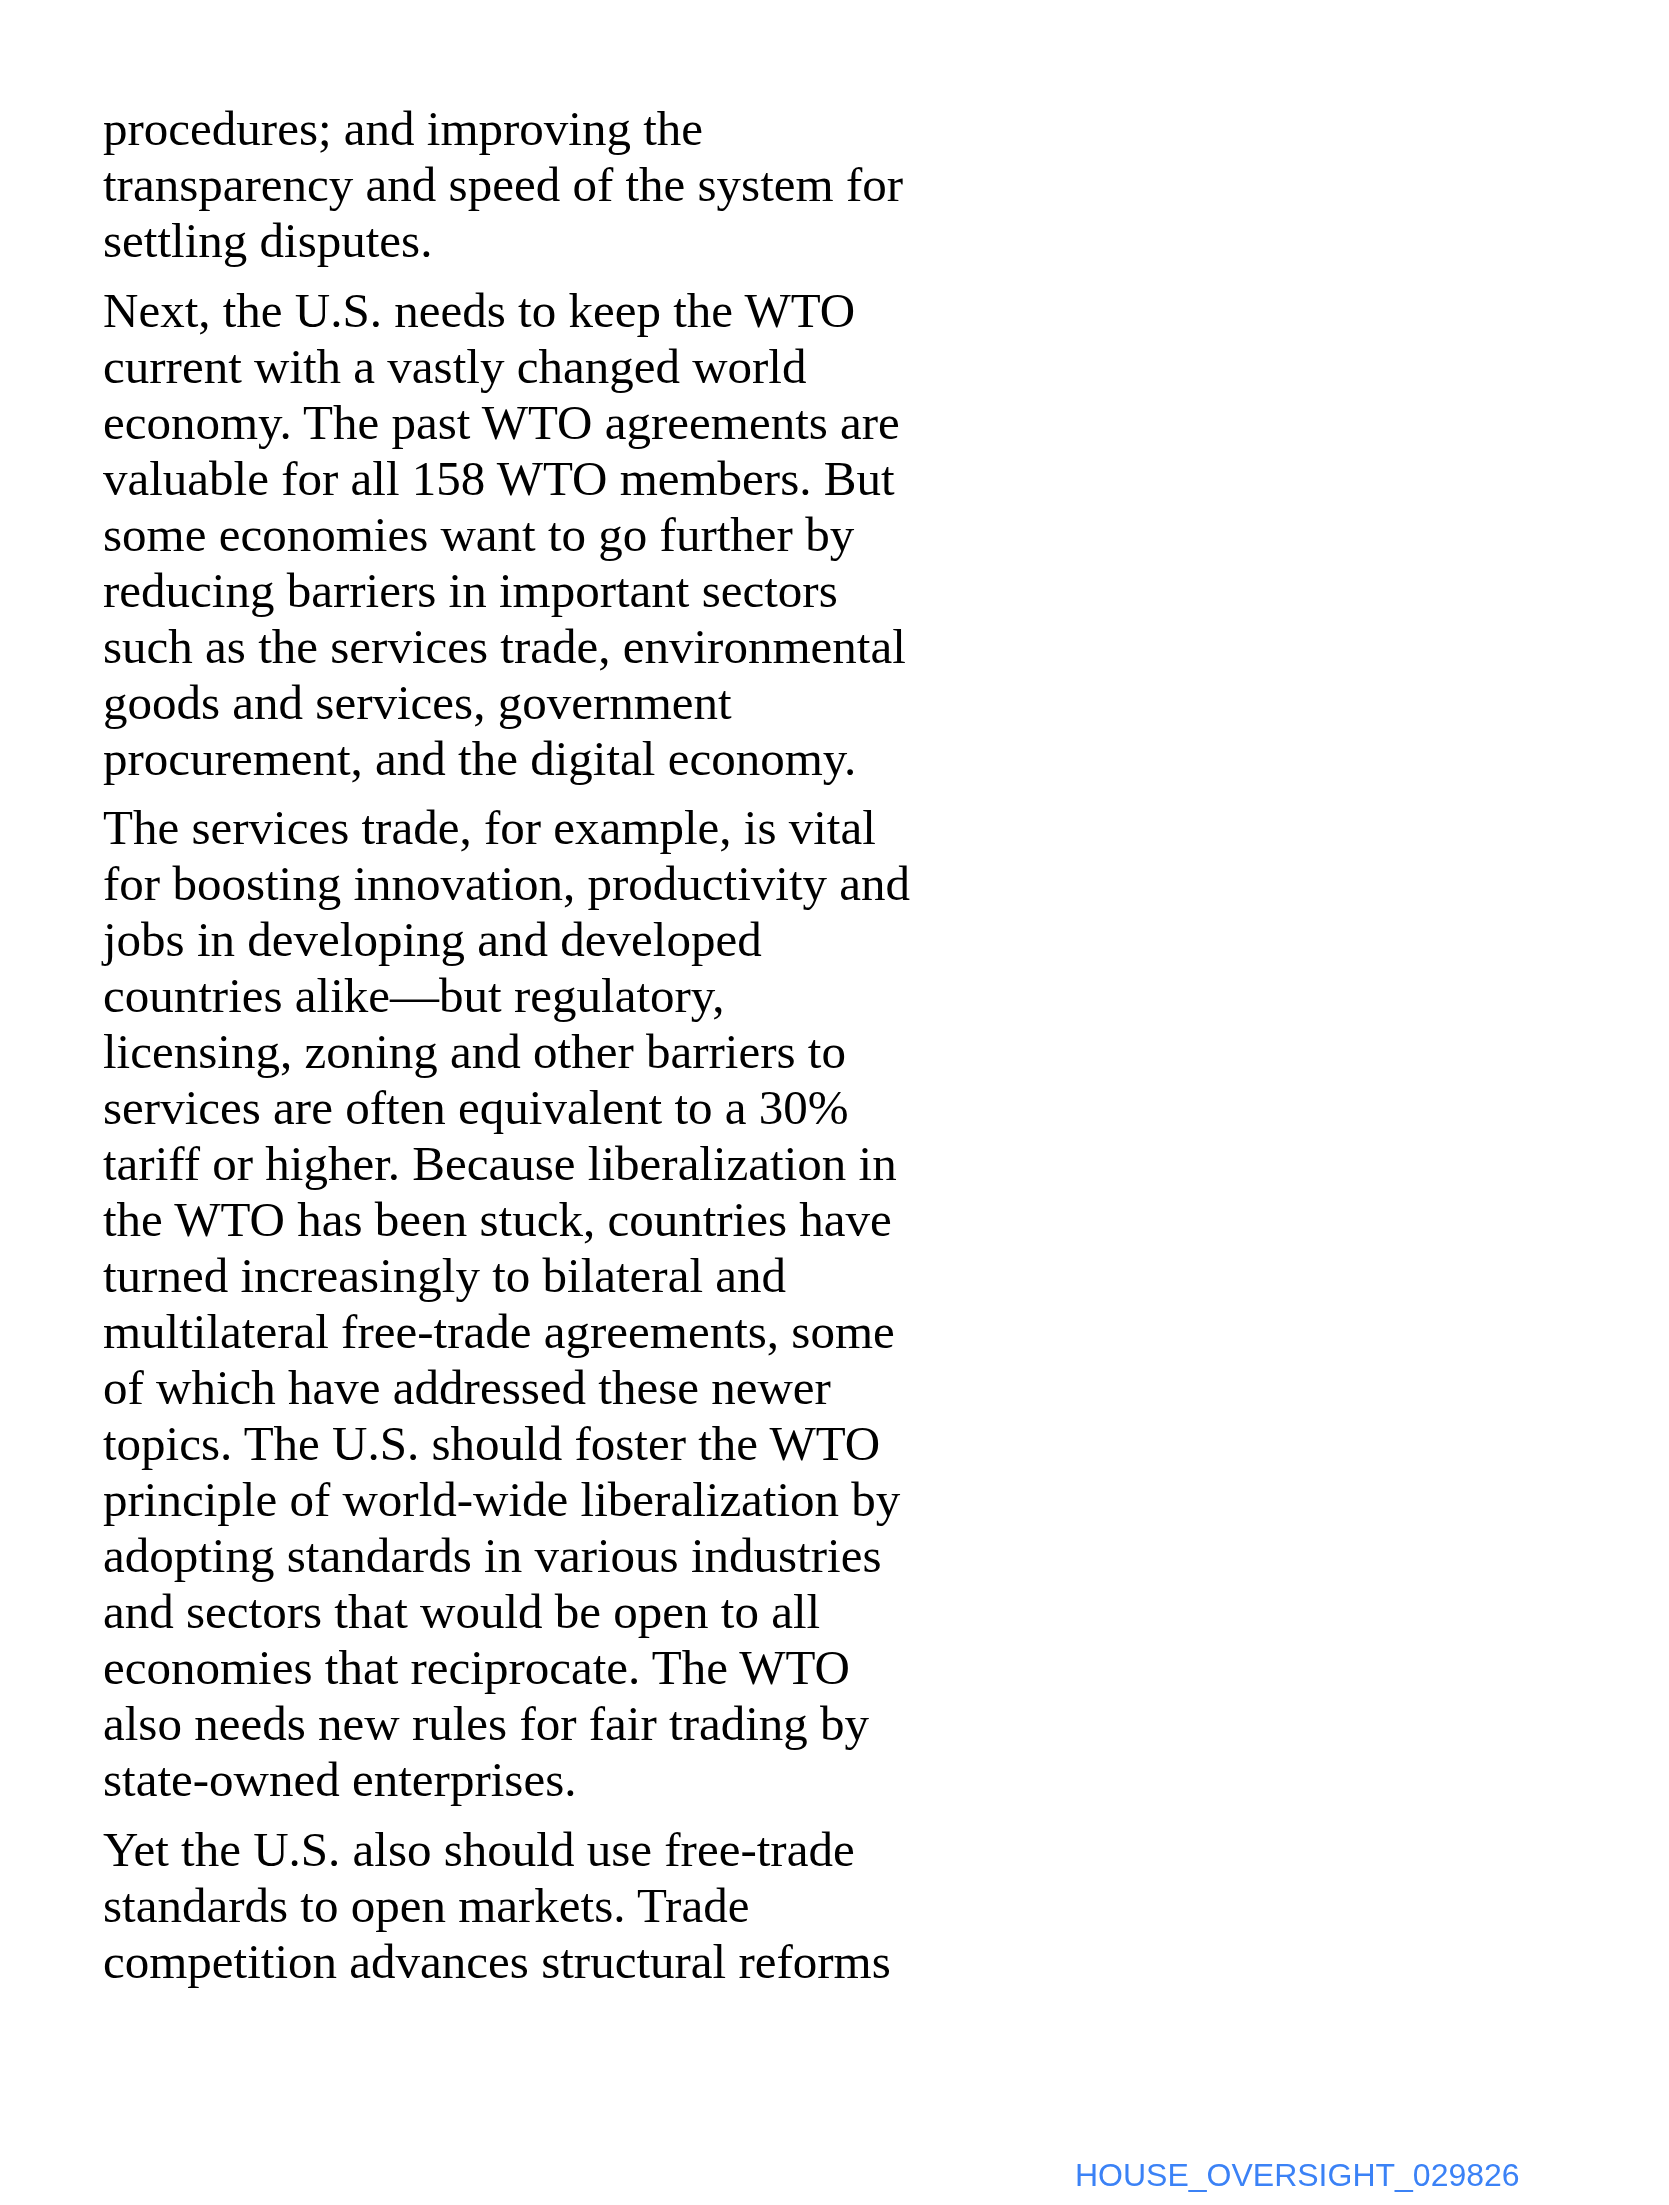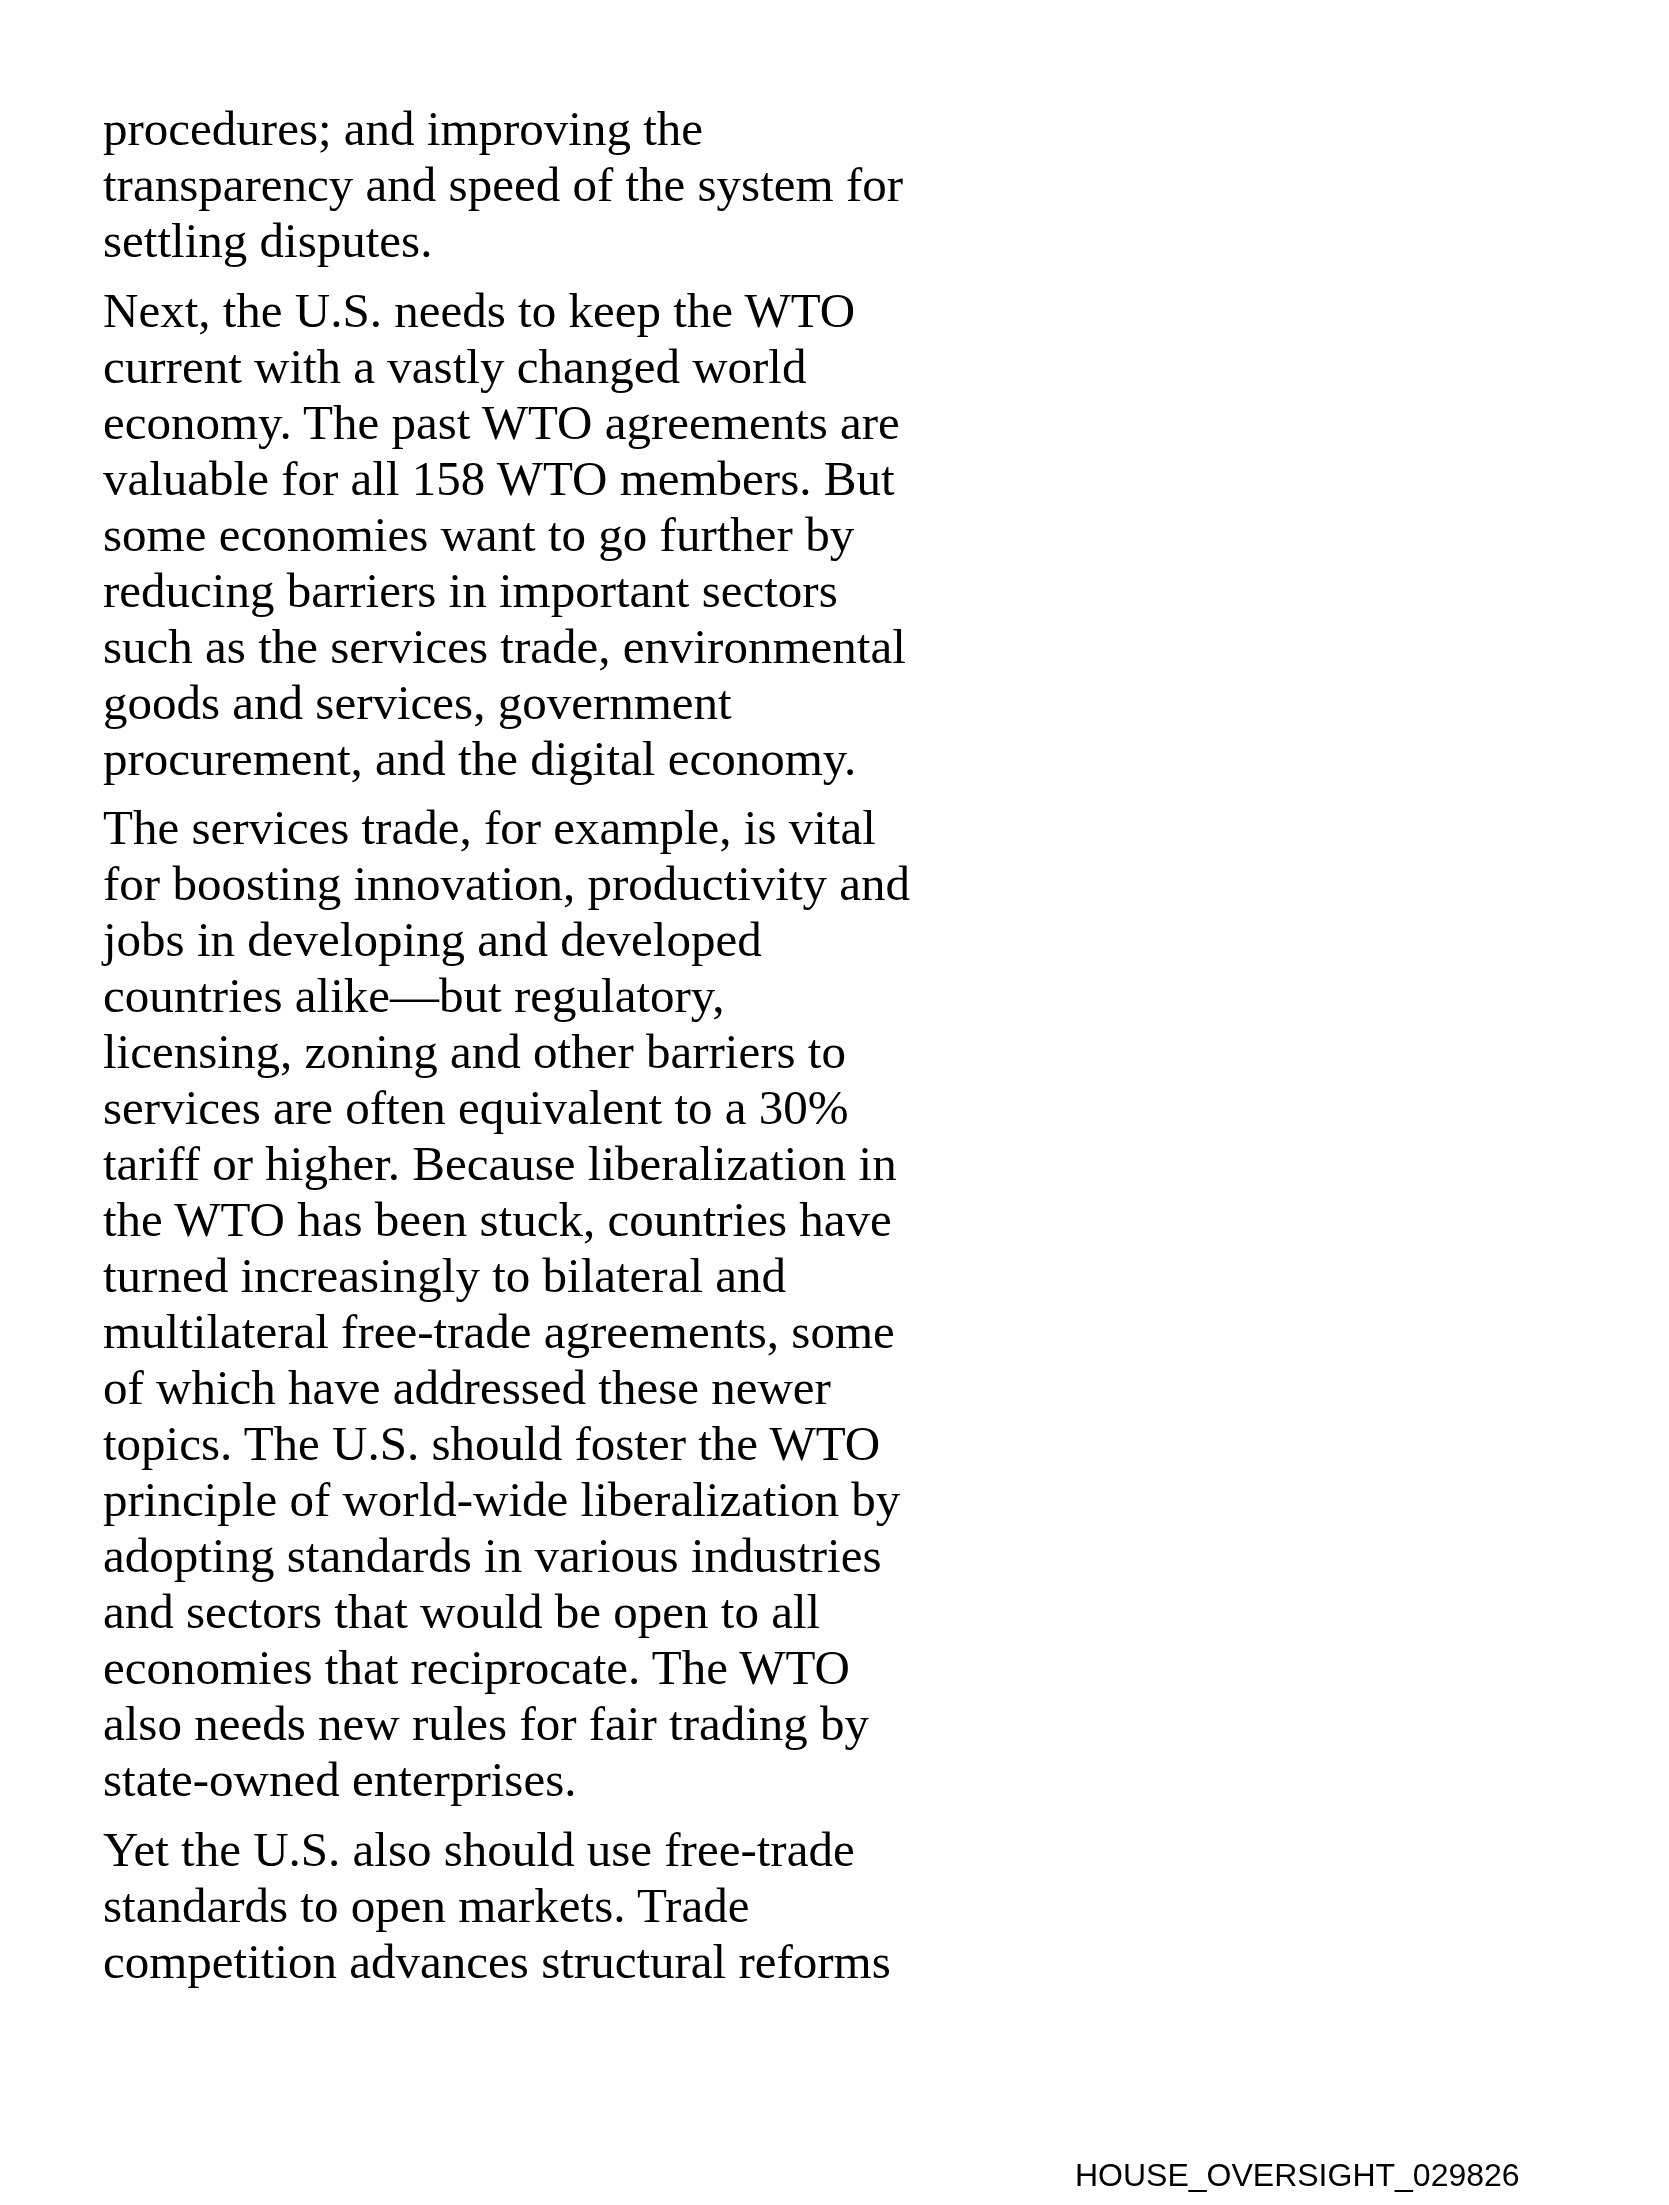--- a/index.html
+++ b/index.html
@@ -30,21 +30,21 @@
     padding: 0;
     white-space: pre-line; 
   }
   .bates-stamp {
     position: absolute;
     top: 2157px;
     right: 16.4px;
     font-family: "Liberation Sans", "DejaVu Sans", sans-serif;
     font-size: 32px;
     line-height: 37px;
-    color: #000000;
+    color: #3b82f6;
     white-space: nowrap;
   }
 </style>
 </head>
 <body>
 
 <div class="page">
 
   <div class="text-column">
     <p>procedures; and improving the

